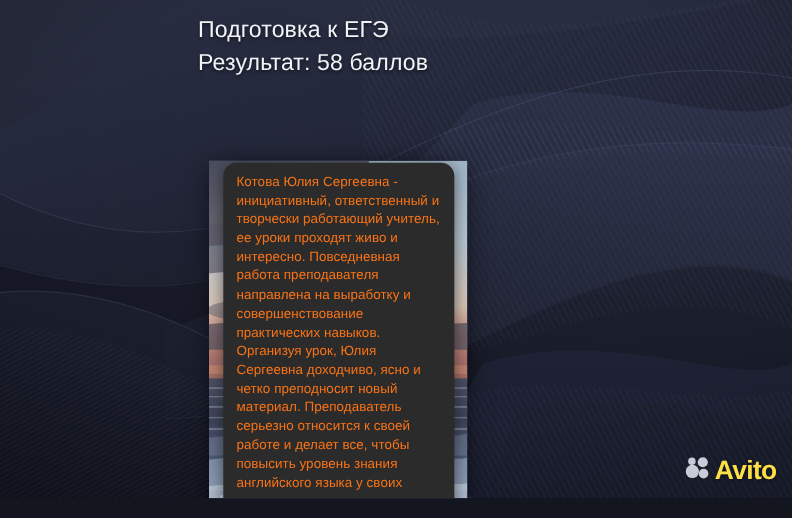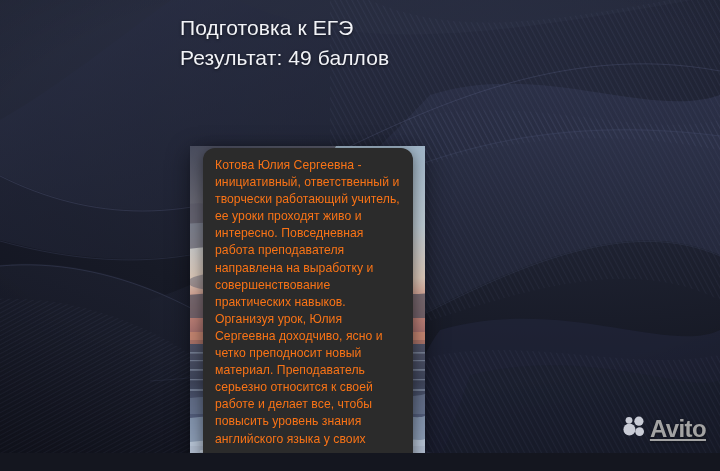--- a/index.html
+++ b/index.html
@@ -94,27 +94,26 @@
   .avito {
     position: absolute;
     right: 14px;
     bottom: 12px;
     display: flex;
     align-items: center;
     gap: 5px;
   }
   .avito-mark { display: block; }
   .avito-word {
-    color: #a3a3a3;
+    color: #fde047;
     font-size: 24px;
     font-weight: 700;
     letter-spacing: -.6px;
     line-height: 1;
     text-shadow: 0 1px 3px rgba(0,0,0,.5);
-    text-decoration: underline;
   }
 </style>
 </head>
 <body>
 
 <div id="stage">
 
   <div class="bg-base"></div>
 
   <div class="bg-waves">
@@ -184,21 +183,21 @@
       <path d="M0,241 C90,266 190,271 280,226 C400,166 520,111 720,136" fill="none" stroke="#4e5578" stroke-width="1" opacity=".26"></path>
       <path d="M150,381 C240,376 340,356 430,311 C520,266 630,216 720,256" fill="none" stroke="#4a5174" stroke-width="1" opacity=".22"></path>
       <path d="M0,266 C110,256 220,311 300,386 C380,461 500,481 720,456" fill="none" stroke="#555d80" stroke-width="1" opacity=".28"></path>
     </svg>
   </div>
 
   <div class="vignette"></div>
 
   <div class="headline">
     <div>Подготовка к ЕГЭ</div>
-    <div>Результат: 49 баллов</div>
+    <div>Результат: 58 баллов</div>
   </div>
 
   <div class="photo">
     <svg viewBox="0 0 235 325" xmlns="http://www.w3.org/2000/svg" preserveAspectRatio="none">
       <defs>
         <linearGradient id="sky" x1="0" y1="0" x2="0" y2="1">
           <stop offset="0%" stop-color="#9fb4c6"></stop>
           <stop offset="40%" stop-color="#b9c6cf"></stop>
           <stop offset="66%" stop-color="#d6c3b4"></stop>
           <stop offset="80%" stop-color="#c9897a"></stop>

